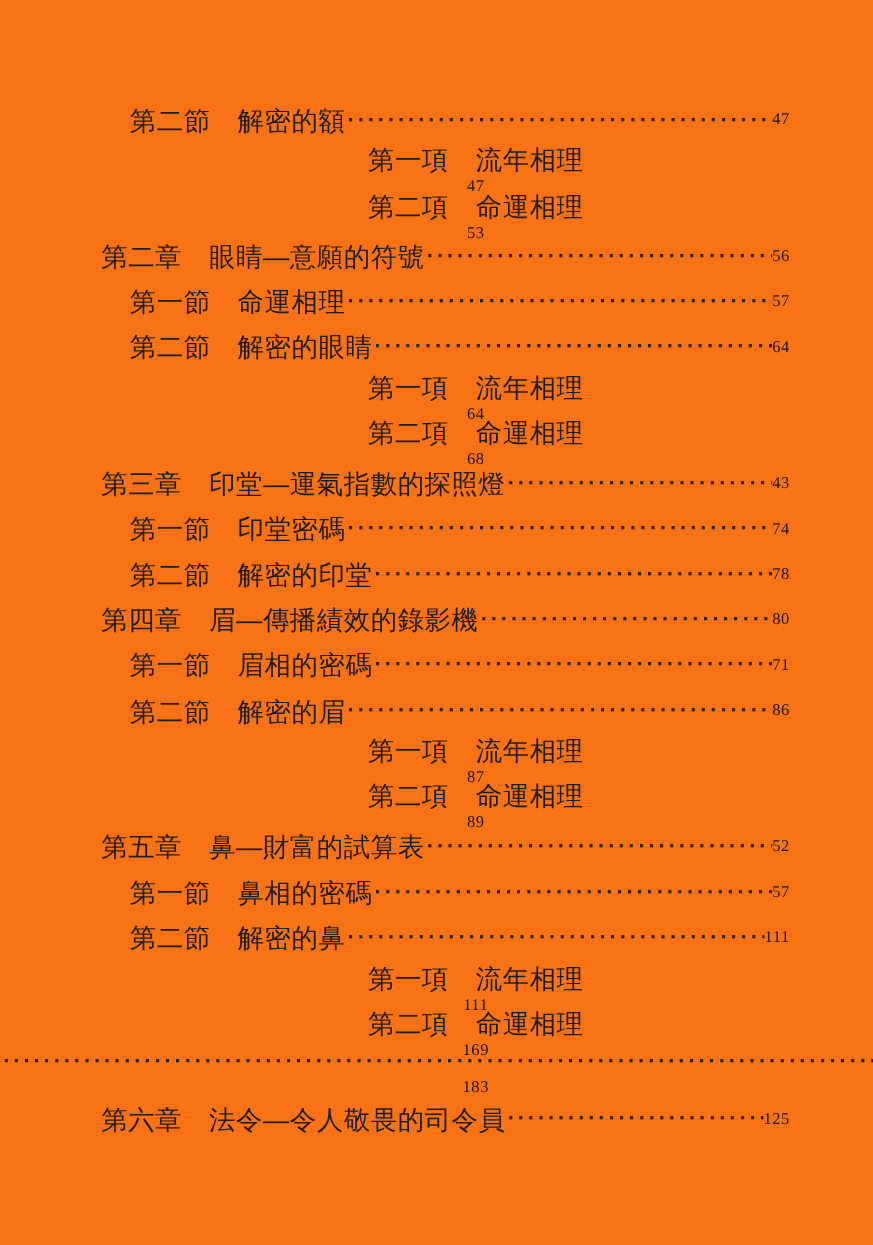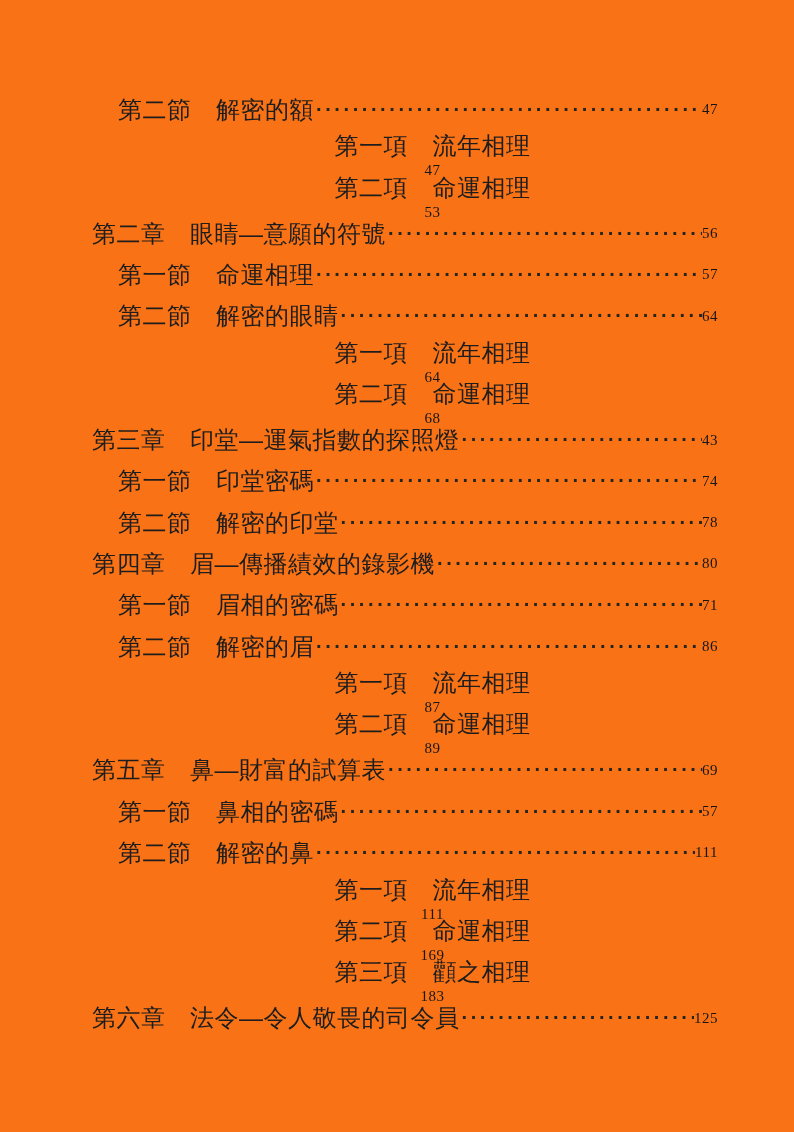--- a/index.html
+++ b/index.html
@@ -138,21 +138,21 @@
         <span class="toc-page-num">87</span>
       </div>
       <div class="toc-row lv2">
         <span class="toc-title">第二項　命運相理</span>
         <span class="dot-leader">································································································································································</span>
         <span class="toc-page-num">89</span>
       </div>
       <div class="toc-row lv0">
         <span class="toc-title">第五章　鼻—財富的試算表</span>
         <span class="dot-leader">································································································································································</span>
-        <span class="toc-page-num">69</span>
+        <span class="toc-page-num">52</span>
       </div>
       <div class="toc-row lv1">
         <span class="toc-title">第一節　鼻相的密碼</span>
         <span class="dot-leader">································································································································································</span>
         <span class="toc-page-num">57</span>
       </div>
       <div class="toc-row lv1">
         <span class="toc-title">第二節　解密的鼻</span>
         <span class="dot-leader">································································································································································</span>
         <span class="toc-page-num">111</span>
@@ -161,21 +161,20 @@
         <span class="toc-title">第一項　流年相理</span>
         <span class="dot-leader">································································································································································</span>
         <span class="toc-page-num">111</span>
       </div>
       <div class="toc-row lv2">
         <span class="toc-title">第二項　命運相理</span>
         <span class="dot-leader">································································································································································</span>
         <span class="toc-page-num">169</span>
       </div>
       <div class="toc-row lv2">
-        <span class="toc-title">第三項　顴之相理</span>
         <span class="dot-leader">································································································································································</span>
         <span class="toc-page-num">183</span>
       </div>
       <div class="toc-row lv0">
         <span class="toc-title">第六章　法令—令人敬畏的司令員</span>
         <span class="dot-leader">································································································································································</span>
         <span class="toc-page-num">125</span>
       </div>
     </div>
 </div>

